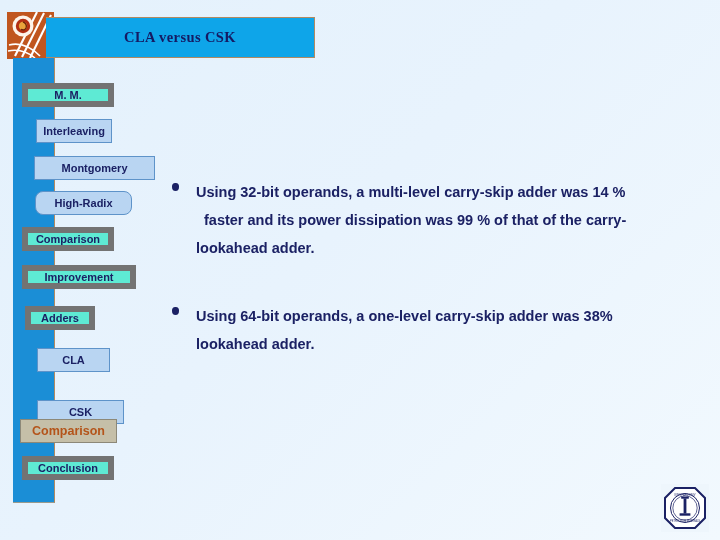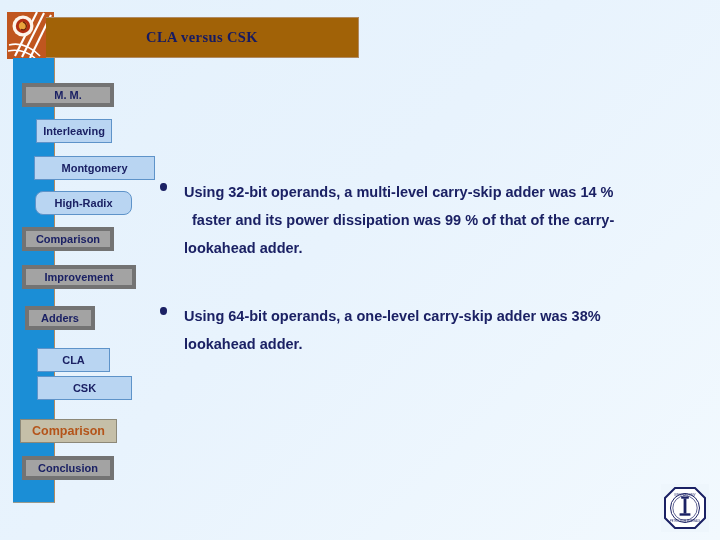--- a/index.html
+++ b/index.html
@@ -19,23 +19,23 @@
   #slide {
     position: absolute;
     inset: 0;
   }
 
   
   #title-banner {
     position: absolute;
     left: 46px;
     top: 17px;
-    width: 313px;
+    width: 269px;
     height: 41px;
-    background: #a16207;
+    background: #0ea5e9;
     border: 1px solid #b08a62;
     border-left: none;
     display: flex;
     align-items: center;
     justify-content: center;
   }
   #title-text {
     font-family: "Liberation Serif", serif;
     font-size: 14.5px;
     font-weight: bold;
@@ -75,38 +75,38 @@
     display: flex;
     align-items: center;
     justify-content: center;
     font-size: 11px;
     font-weight: bold;
     color: #1b2164;
     white-space: nowrap;
     line-height: 1;
   }
   .nav-btn.white {
-    background: #a3a3a3;
-    border: 4px solid #737373;
+    background: #5eead4;
+    border: 6px solid #737373;
   }
   .nav-btn.blue {
     background: #b9d5f2;
     border: 1px solid #5e93c9;
   }
   .nav-btn.active {
     background: #c5bfa8;
     border: 1px solid #8c8878;
     color: #b4541a;
     font-size: 12.5px;
   }
 
   
   #content {
     position: absolute;
-    left: 160px;
+    left: 172px;
     top: 178px;
     width: 540px;
   }
   .bullet-block {
     position: relative;
     margin-bottom: 40px;
   }
   .bullet-mark {
     position: absolute;
     left: 0px;
@@ -186,21 +186,21 @@
       </div>
       <div class="nav-btn white" style="left: 22px; top: 265px; width: 114px;">
         <span>Improvement</span>
       </div>
       <div class="nav-btn white" style="left: 25px; top: 306px; width: 70px;">
         <span>Adders</span>
       </div>
       <div class="nav-btn blue" style="left: 37px; top: 348px; width: 73px;">
         <span>CLA</span>
       </div>
-      <div class="nav-btn blue" style="left: 37px; top: 376px; width: 95px;">
+      <div class="nav-btn blue" style="left: 37px; top: 400px; width: 87px;">
         <span>CSK</span>
       </div>
       <div class="nav-btn active" style="left: 20px; top: 419px; width: 97px;">
         <span>Comparison</span>
       </div>
       <div class="nav-btn white" style="left: 22px; top: 456px; width: 92px;">
         <span>Conclusion</span>
       </div>
     </div>
 

